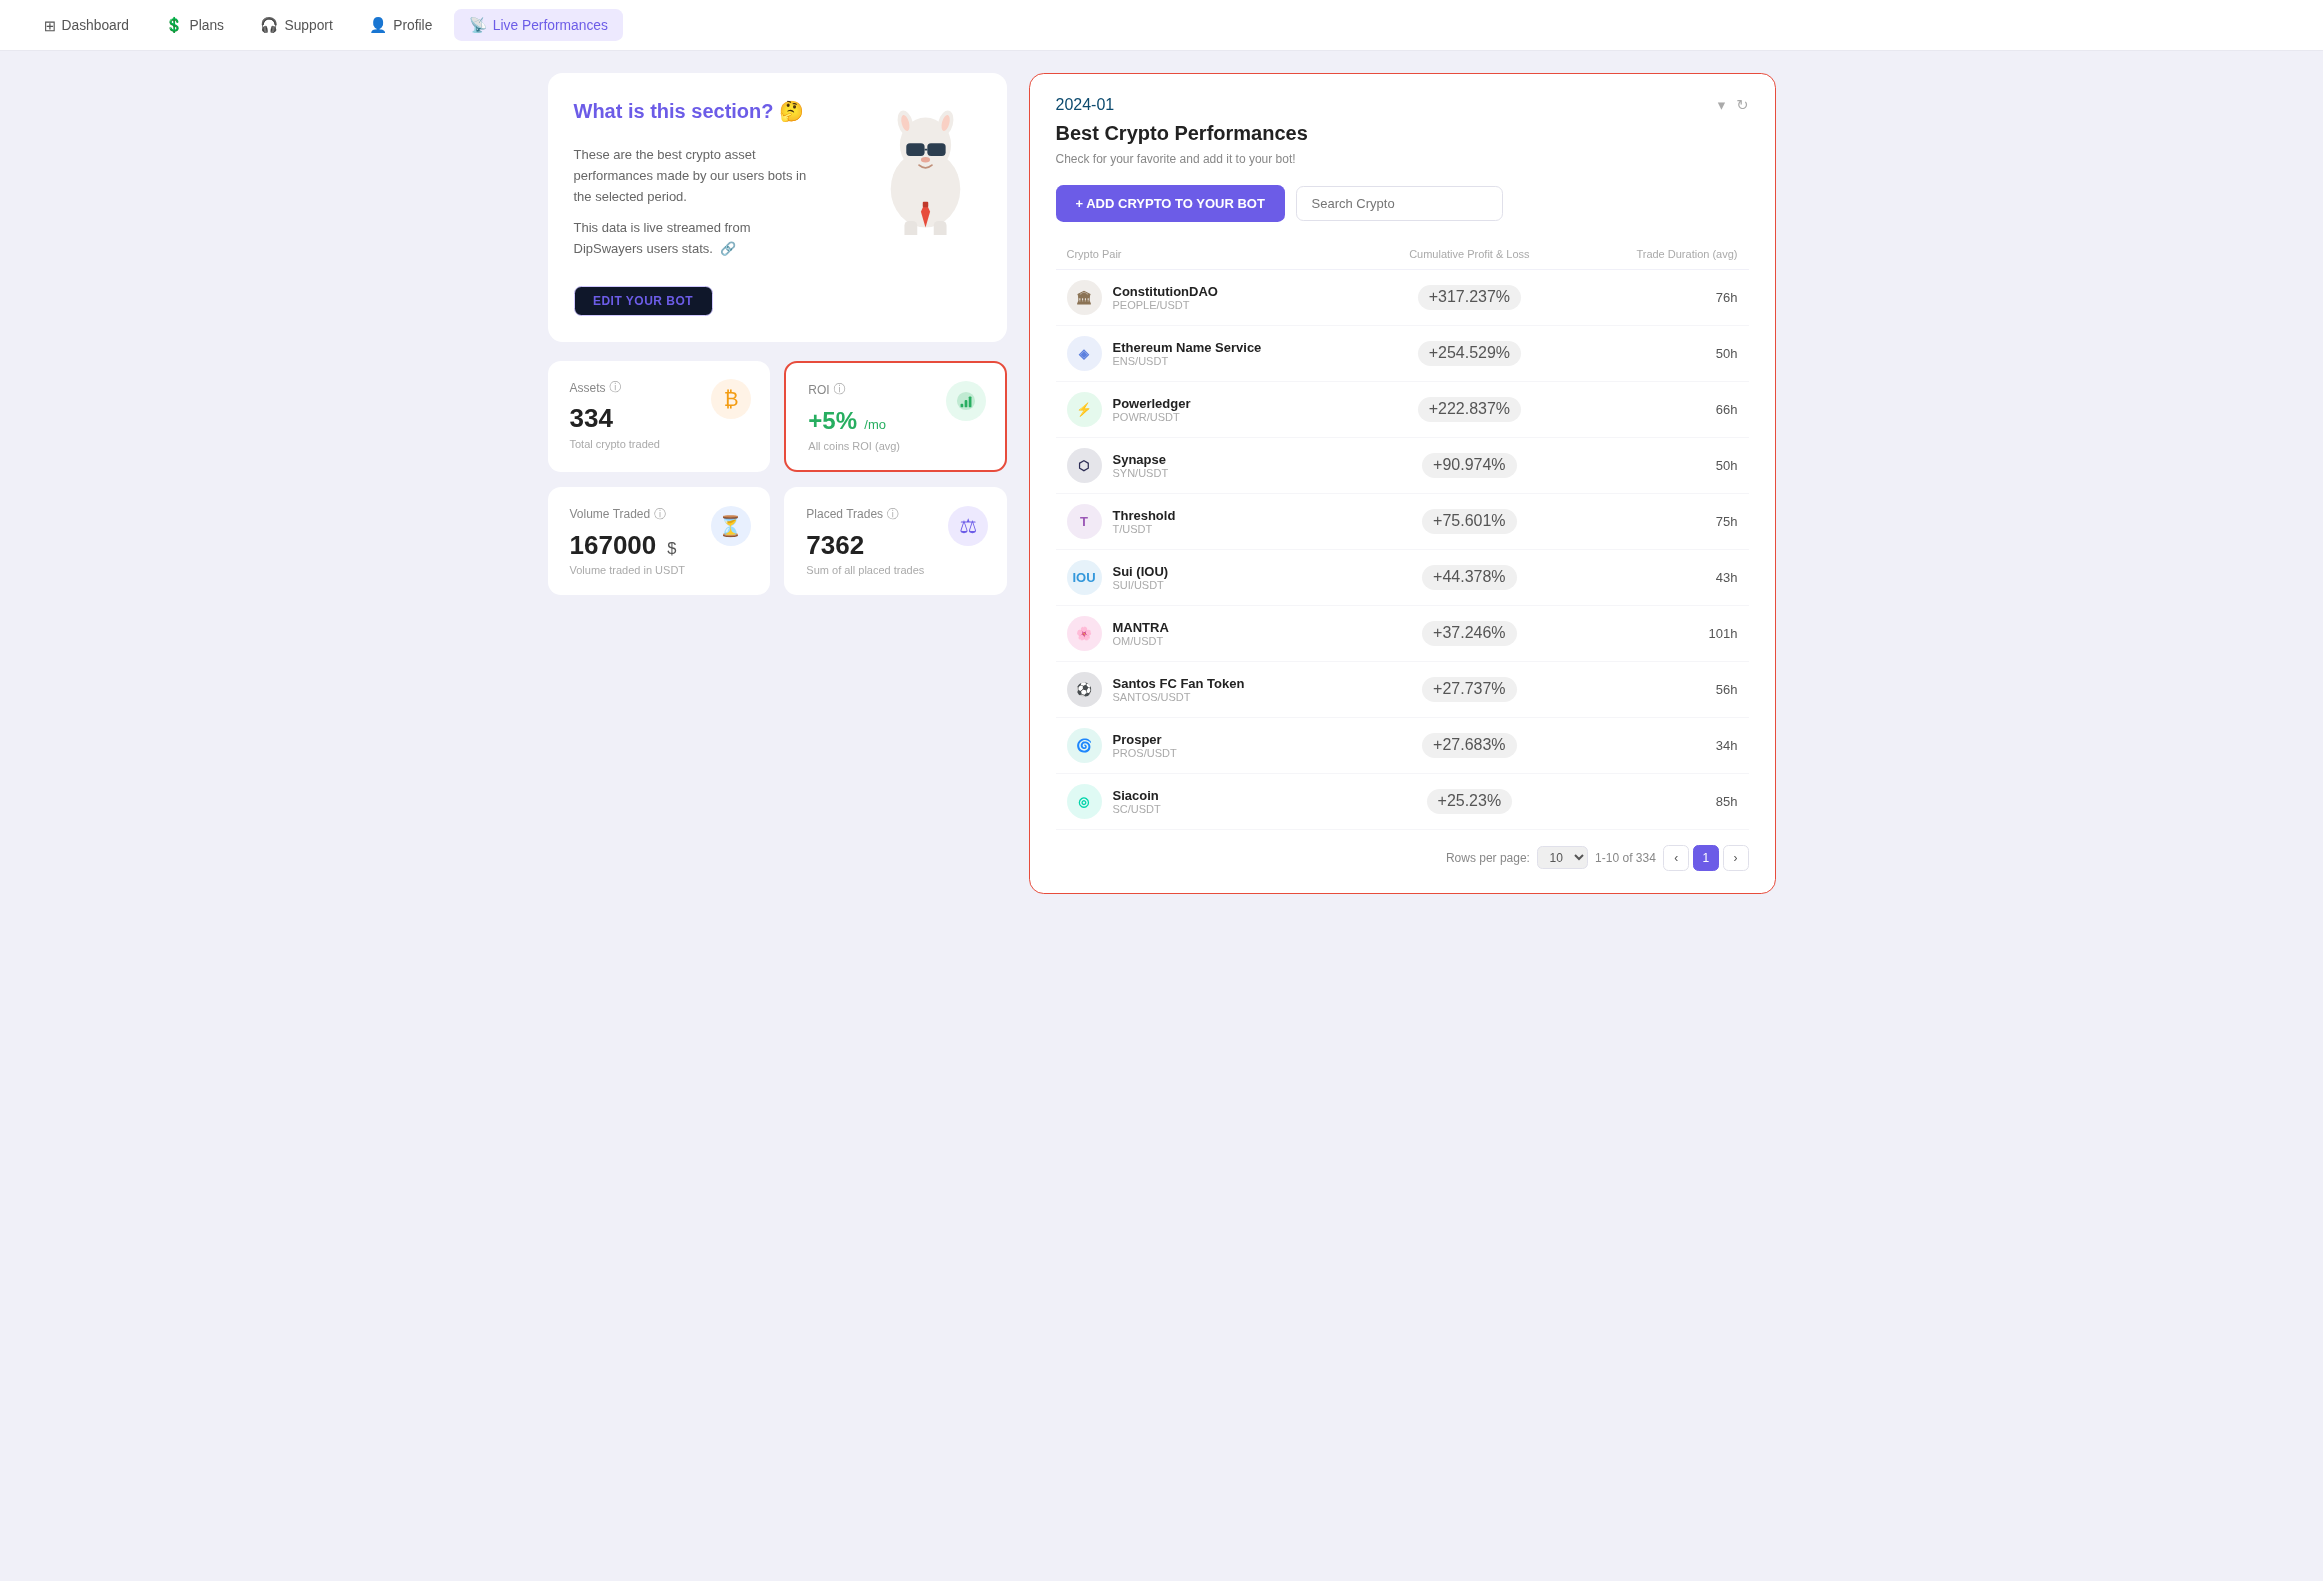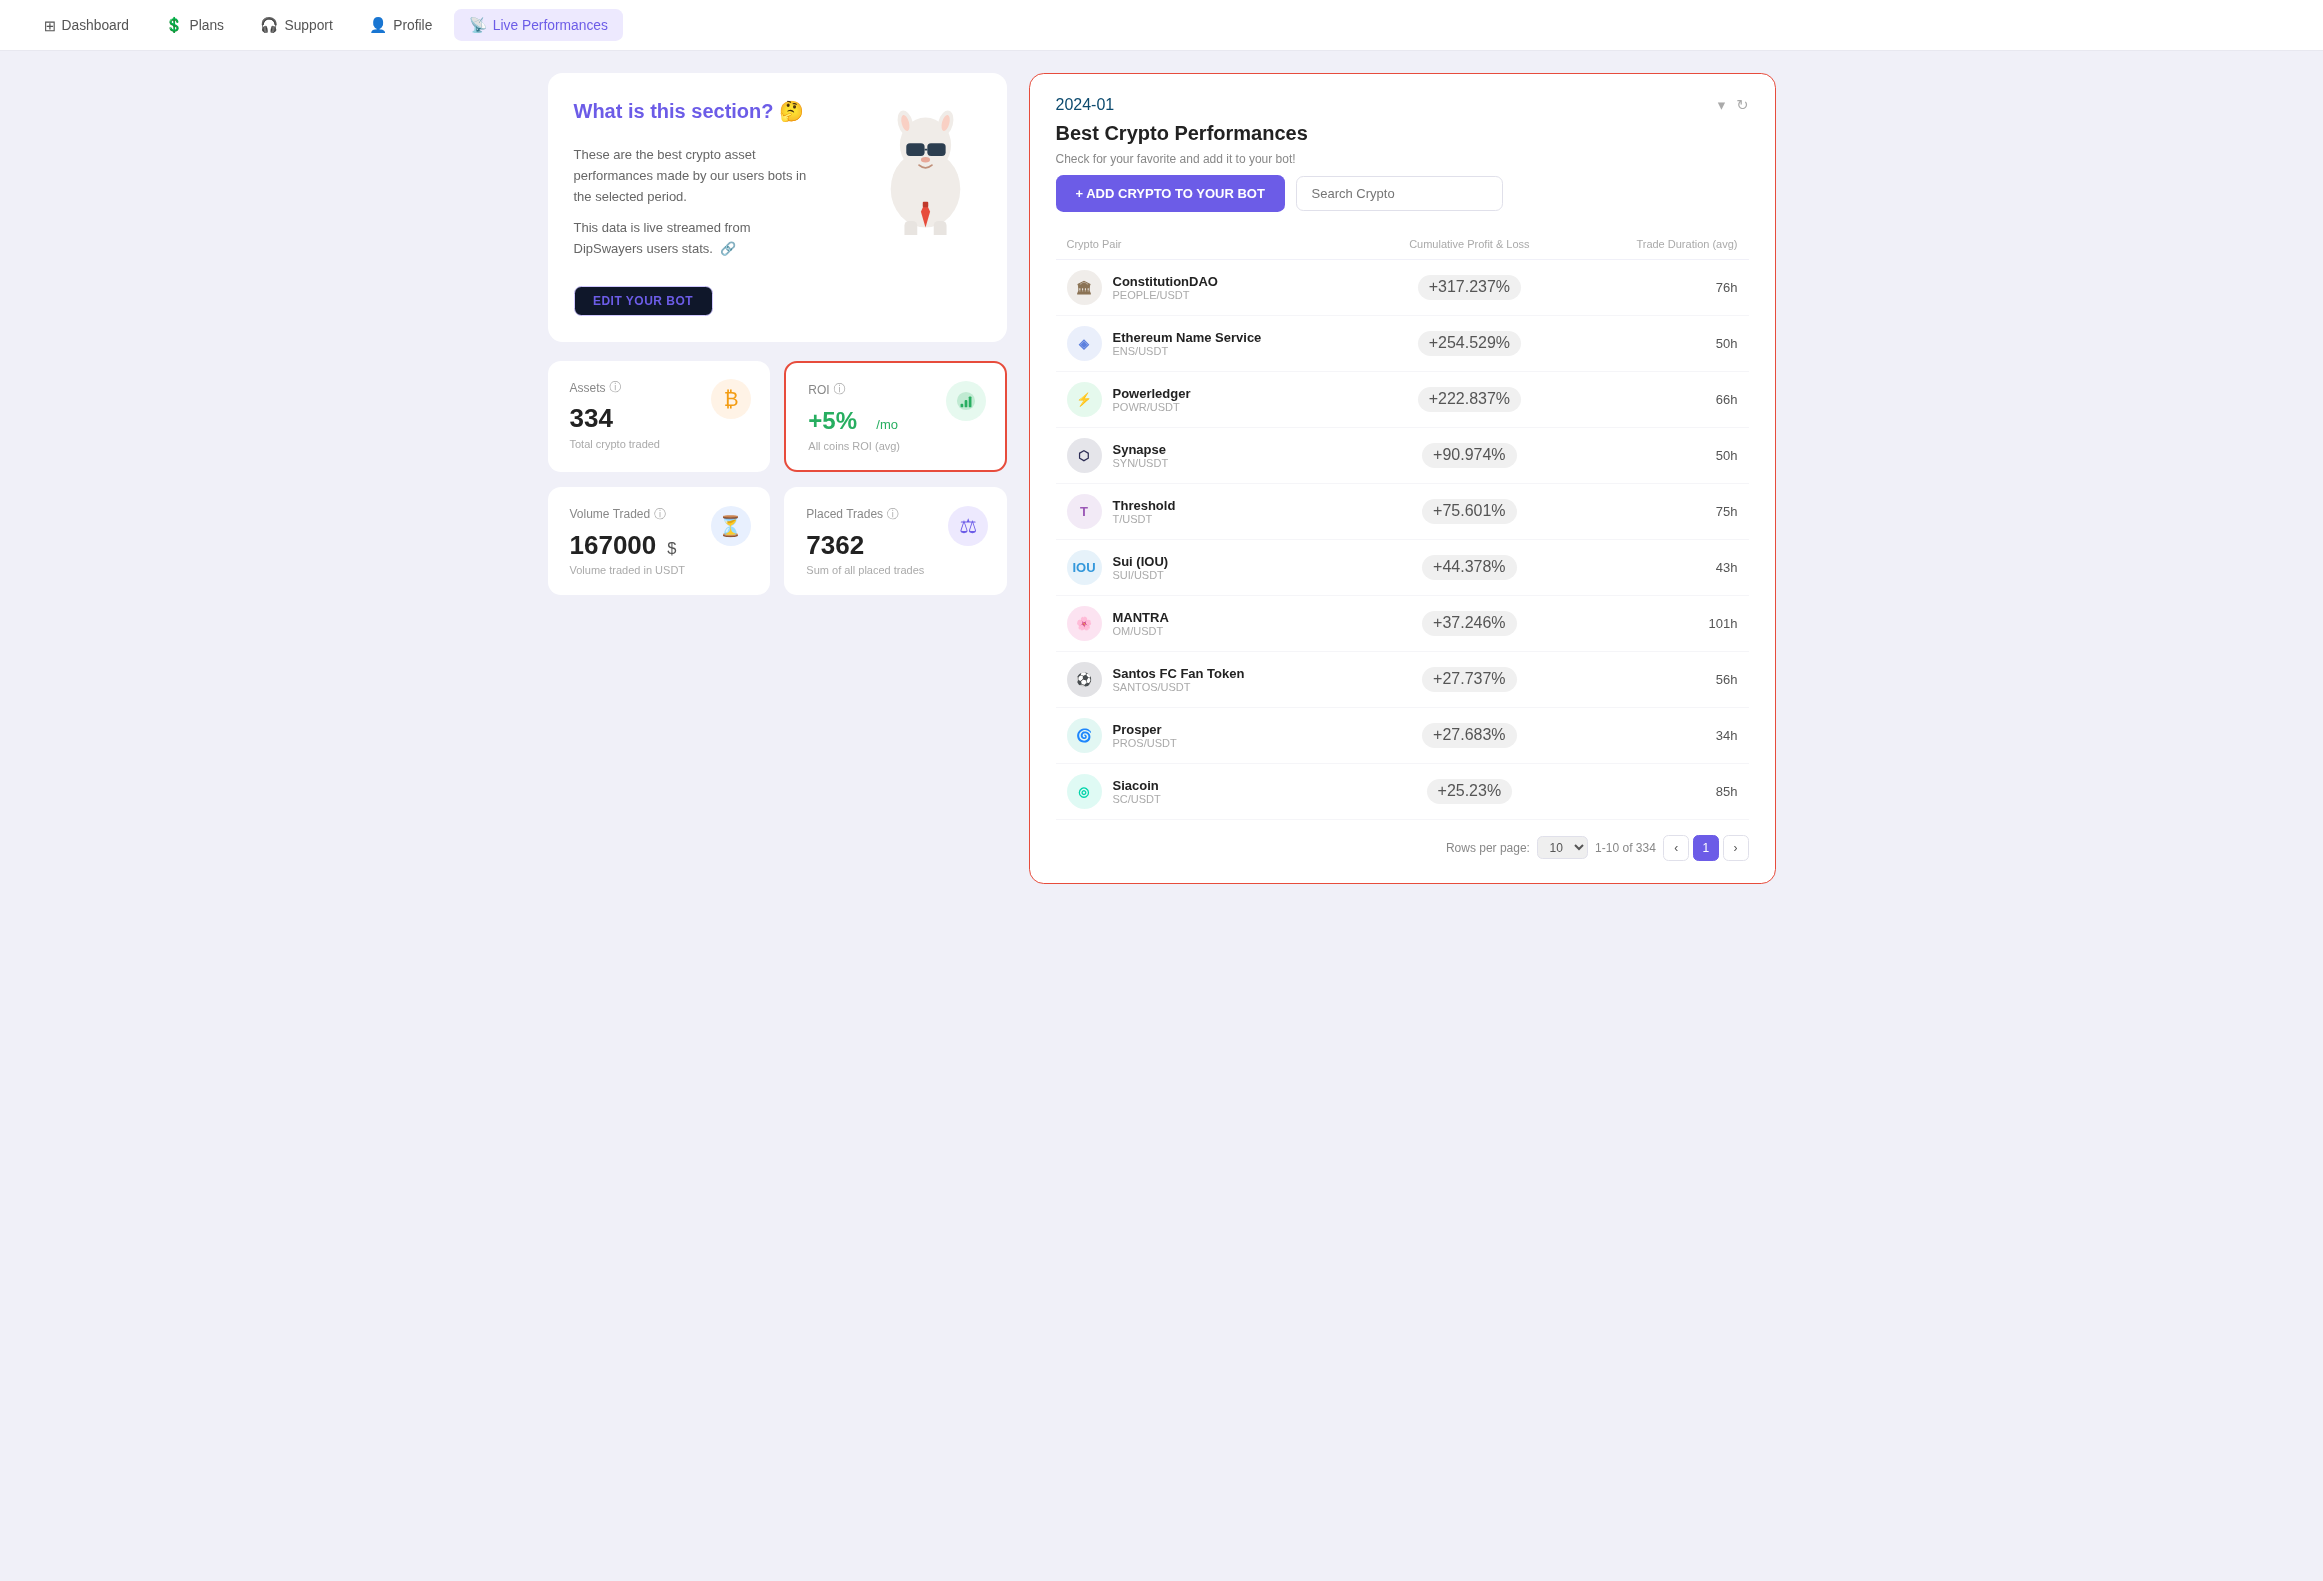--- a/index.html
+++ b/index.html
@@ -174,21 +174,21 @@
     }
     .right-panel-title {
       font-size: 20px;
       font-weight: 700;
       color: #222;
       margin-bottom: 7.3px;
     }
     .right-panel-sub {
       font-size: 12px;
       color: #888;
-      margin-bottom: 5px;
+      margin-bottom: 15px;
     }
     .top-actions {
       display: flex;
       align-items: center;
       gap: 11px;
       margin-bottom: 18.4px;
     }
     .add-crypto-btn {
       background: #6c5ce7;
       color: #fff;
@@ -415,21 +415,21 @@
         <div class="stat-icon orange">₿</div>
       </div>
 
       <div class="stat-card highlighted">
         <div class="stat-label">
           <span>ROI</span>
           <span style="color:#aaa; font-size:12px;">ⓘ</span>
         </div>
         <div class="stat-value">
           <span class="roi-value" style="color:#27ae60; font-size:24px; font-weight:700;">+5%</span>
-          <span class="roi-unit" style="color:#27ae60; font-size:13px; margin-left:12px;">/mo</span>
+          <span class="roi-unit" style="color:#27ae60; font-size:13px; margin-left:0;">/mo</span>
         </div>
         <div class="stat-sub">All coins ROI (avg)</div>
         <div class="stat-icon green">
           <svg width="20" height="20" viewBox="0 0 22 22" fill="none">
             <circle cx="11" cy="11" r="10" fill="#27ae60" opacity="0.2"></circle>
             <rect x="5" y="14" width="3" height="4" rx="1" fill="#27ae60"></rect>
             <rect x="9.5" y="10" width="3" height="8" rx="1" fill="#27ae60"></rect>
             <rect x="14" y="6" width="3" height="12" rx="1" fill="#27ae60"></rect>
           </svg>
         </div>

